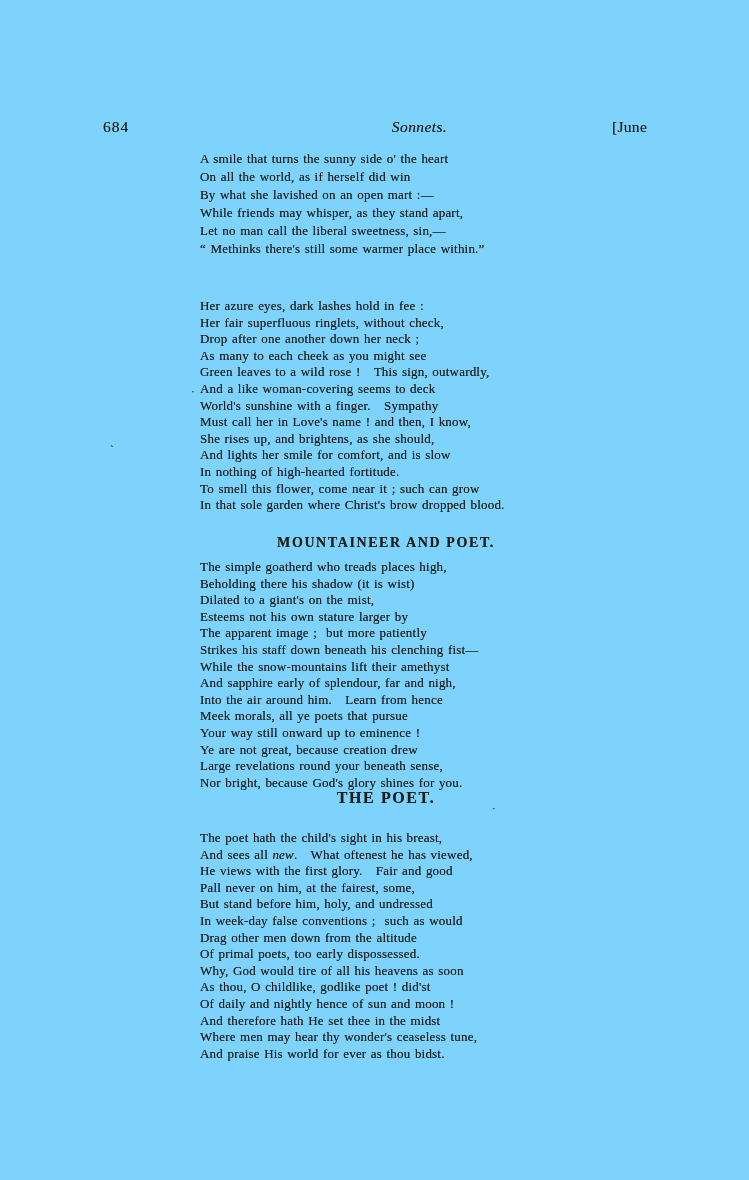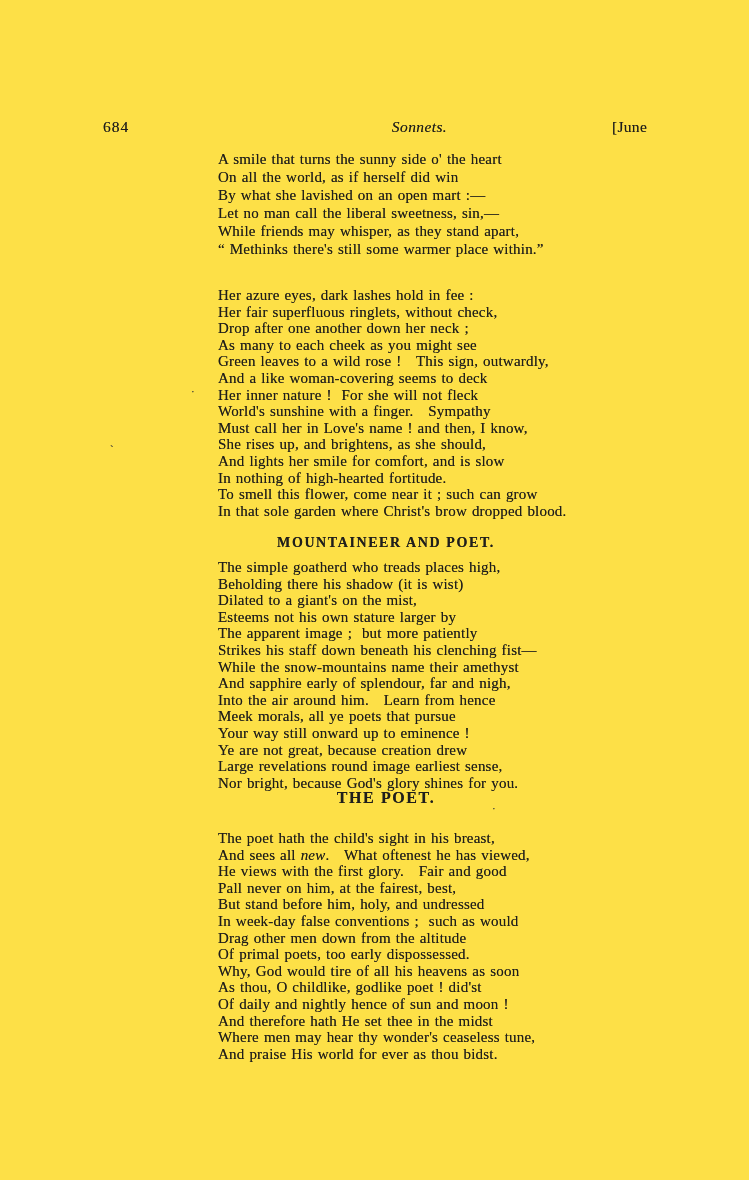--- a/index.html
+++ b/index.html
@@ -4,40 +4,39 @@
 <style>
   html,body{margin:0;padding:0;}
   body{
     width:749px;height:1180px;
     background:#fdfdfb;
     font-family:"Liberation Serif","DejaVu Serif",serif;
     color:#1f1e1c;
   }
   .page{
     position:relative;width:749px;height:1180px;overflow:hidden;
-    background:#fde047;
+    background:#7dd3fc;
     text-shadow:0 0 0.45px rgba(25,24,22,0.65);
   }
   
   .header{position:absolute;top:118px;left:0;width:749px;height:20px;font-size:15.5px;}
   .pagenum{position:absolute;left:103px;top:0;letter-spacing:1px;}
   .running-title{position:absolute;left:0;top:0;width:749px;text-align:center;font-style:italic;letter-spacing:0.4px;padding-left:45px;}
   .issue{position:absolute;left:612px;top:0;letter-spacing:0.3px;text-align:center;}
 
   
   .sec{position:absolute;left:200px;width:440px;}
   .line{
-    font-size:15px;line-height:16.6px;
+    font-size:13px;line-height:16.6px;
     letter-spacing:0.2px;word-spacing:1px;
     white-space:pre-wrap;
-    margin-left:18px;
   }
   .sec-0 .line{line-height:18px;}
   .sec-0{top:150px;}
-  .sec-1{top:287px;}
+  .sec-1{top:298px;}
   .sec-2{top:559px;}
   .sec-3{top:830px;}
 
   .hd{
     position:absolute;left:200px;width:372px;text-align:center;
     font-weight:700;margin:0;
   }
   .hd-roman{top:264px;font-size:12.5px;letter-spacing:1px;}
   .hd-1{top:535px;font-size:14px;letter-spacing:1.6px;}
   .hd-2{top:789px;font-size:16px;letter-spacing:1.6px;}
@@ -57,72 +56,71 @@
     <span class="pagenum">684</span>
     <span class="running-title">Sonnets.</span>
     <span class="issue">[June</span>
   </div>
 
   <section class="sec sec-0">
     <div class="lines">
         <div class="line"><span>A smile that turns the sunny side o' the heart</span></div>
         <div class="line"><span>On all the world, as if herself did win</span></div>
         <div class="line"><span>By what she lavished on an open mart :—</span></div>
+        <div class="line"><span>While friends may whisper, as they stand apart,</span></div>
         <div class="line"><span>Let no man call the liberal sweetness, sin,—</span></div>
-        <div class="line"><span>While friends may whisper, as they stand apart,</span></div>
         <div class="line"><span>“ Methinks there's still some warmer place within.”</span></div>
       </div>
   </section>
 
   <section class="sec sec-1">
     <div class="lines">
         <div class="line"><span>Her azure eyes, dark lashes hold in fee :</span></div>
         <div class="line"><span>Her fair superfluous ringlets, without check,</span></div>
         <div class="line"><span>Drop after one another down her neck ;</span></div>
         <div class="line"><span>As many to each cheek as you might see</span></div>
         <div class="line"><span>Green leaves to a wild rose !   This sign, outwardly,</span></div>
         <div class="line"><span>And a like woman-covering seems to deck</span></div>
-        <div class="line"><span>Her inner nature !  For she will not fleck</span></div>
         <div class="line"><span>World's sunshine with a finger.   Sympathy</span></div>
         <div class="line"><span>Must call her in Love's name ! and then, I know,</span></div>
         <div class="line"><span>She rises up, and brightens, as she should,</span></div>
         <div class="line"><span>And lights her smile for comfort, and is slow</span></div>
         <div class="line"><span>In nothing of high-hearted fortitude.</span></div>
         <div class="line"><span>To smell this flower, come near it ; such can grow</span></div>
         <div class="line"><span>In that sole garden where Christ's brow dropped blood.</span></div>
       </div>
   </section>
 
   <h2 class="hd hd-1">MOUNTAINEER AND POET.</h2>
   <section class="sec sec-2">
     <div class="lines">
         <div class="line"><span>The simple goatherd who treads places high,</span></div>
         <div class="line"><span>Beholding there his shadow (it is wist)</span></div>
         <div class="line"><span>Dilated to a giant's on the mist,</span></div>
         <div class="line"><span>Esteems not his own stature larger by</span></div>
         <div class="line"><span>The apparent image ;  but more patiently</span></div>
         <div class="line"><span>Strikes his staff down beneath his clenching fist—</span></div>
-        <div class="line"><span>While the snow-mountains name their amethyst</span></div>
+        <div class="line"><span>While the snow-mountains lift their amethyst</span></div>
         <div class="line"><span>And sapphire early of splendour, far and nigh,</span></div>
         <div class="line"><span>Into the air around him.   Learn from hence</span></div>
         <div class="line"><span>Meek morals, all ye poets that pursue</span></div>
         <div class="line"><span>Your way still onward up to eminence !</span></div>
         <div class="line"><span>Ye are not great, because creation drew</span></div>
-        <div class="line"><span>Large revelations round image earliest sense,</span></div>
+        <div class="line"><span>Large revelations round your beneath sense,</span></div>
         <div class="line"><span>Nor bright, because God's glory shines for you.</span></div>
       </div>
   </section>
 
   <h2 class="hd hd-2">THE POET.</h2>
   <section class="sec sec-3">
     <div class="lines">
         <div class="line"><span>The poet hath the child's sight in his breast,</span></div>
         <div class="line"><span>And sees all </span><em>new</em><span>.   What oftenest he has viewed,</span></div>
         <div class="line"><span>He views with the first glory.   Fair and good</span></div>
-        <div class="line"><span>Pall never on him, at the fairest, best,</span></div>
+        <div class="line"><span>Pall never on him, at the fairest, some,</span></div>
         <div class="line"><span>But stand before him, holy, and undressed</span></div>
         <div class="line"><span>In week-day false conventions ;  such as would</span></div>
         <div class="line"><span>Drag other men down from the altitude</span></div>
         <div class="line"><span>Of primal poets, too early dispossessed.</span></div>
         <div class="line"><span>Why, God would tire of all his heavens as soon</span></div>
         <div class="line"><span>As thou, O childlike, godlike poet ! did'st</span></div>
         <div class="line"><span>Of daily and nightly hence of sun and moon !</span></div>
         <div class="line"><span>And therefore hath He set thee in the midst</span></div>
         <div class="line"><span>Where men may hear thy wonder's ceaseless tune,</span></div>
         <div class="line"><span>And praise His world for ever as thou bidst.</span></div>

